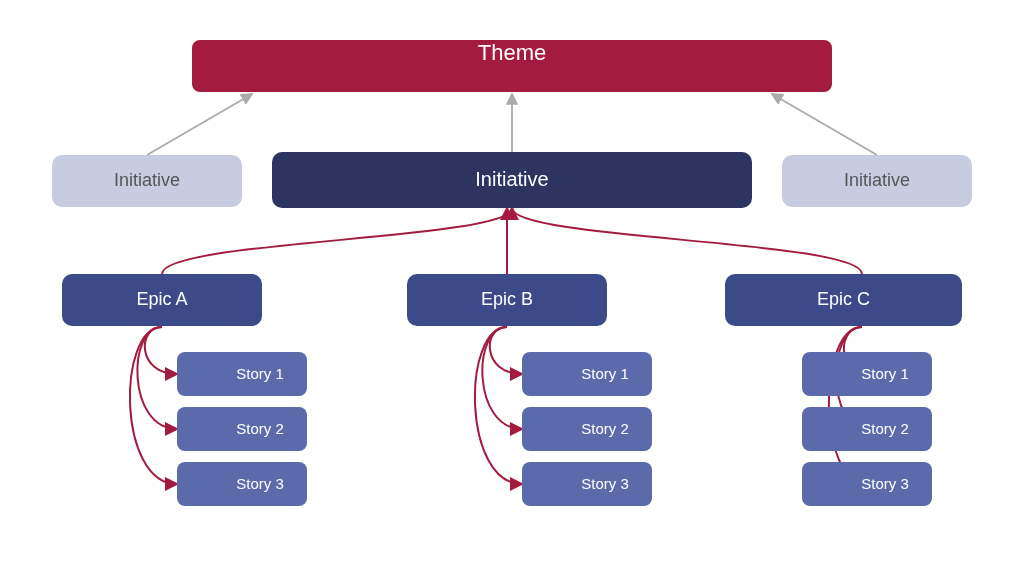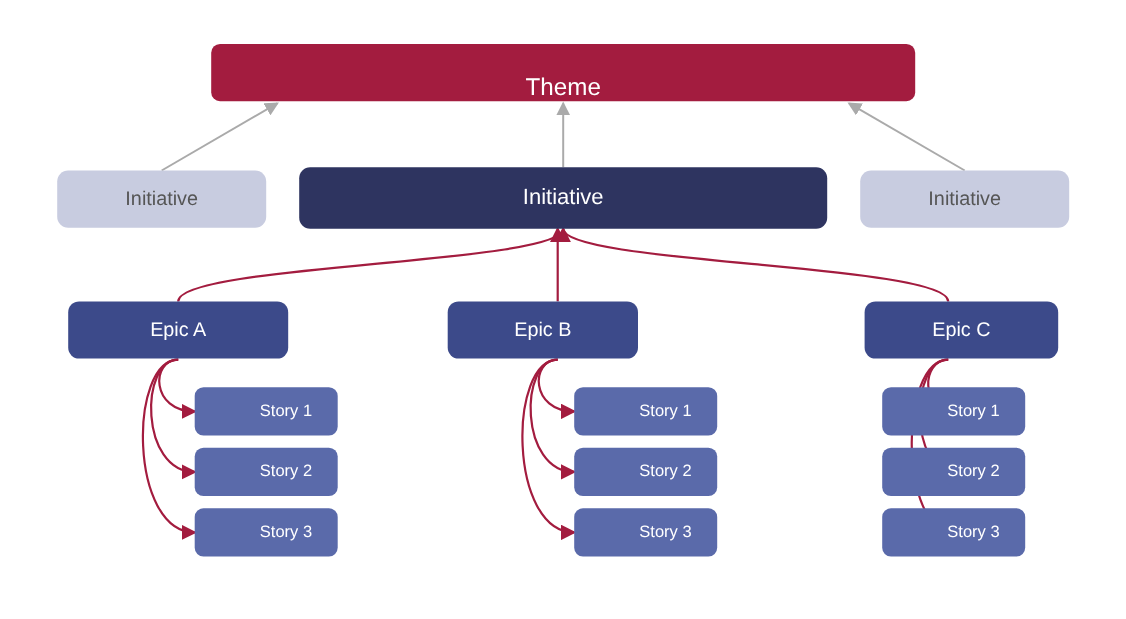--- a/index.html
+++ b/index.html
@@ -25,21 +25,21 @@
     
     .theme-box {
       position: absolute;
       top: 18px;
       left: 160px;
       right: 160px;
       height: 52px;
       background: #a31c3f;
       border-radius: 8px;
       display: flex;
-      align-items: flex-end;
+      align-items: flex-start;
       justify-content: center;
       color: #fff;
       font-size: 22px;
       font-weight: 500;
     }
 
     
     .initiative-center {
       position: absolute;
       top: 130px;
@@ -95,22 +95,22 @@
       border-radius: 10px;
       display: flex;
       align-items: center;
       justify-content: center;
       color: #fff;
       font-size: 18px;
       font-weight: 500;
     }
 
     .epic-a { left: 30px; width: 200px; }
-    .epic-b { left: 375px; width: 173px; right: auto; }
-    .epic-c { right: 30px; width: 176px; }
+    .epic-b { left: 375px; width: 200px; right: auto; }
+    .epic-c { right: 30px; width: 237px; }
 
     
     .story-box {
       position: absolute;
       width: 130px;
       height: 44px;
       background: #5a6aaa;
       border-radius: 8px;
       display: flex;
       align-items: center;

